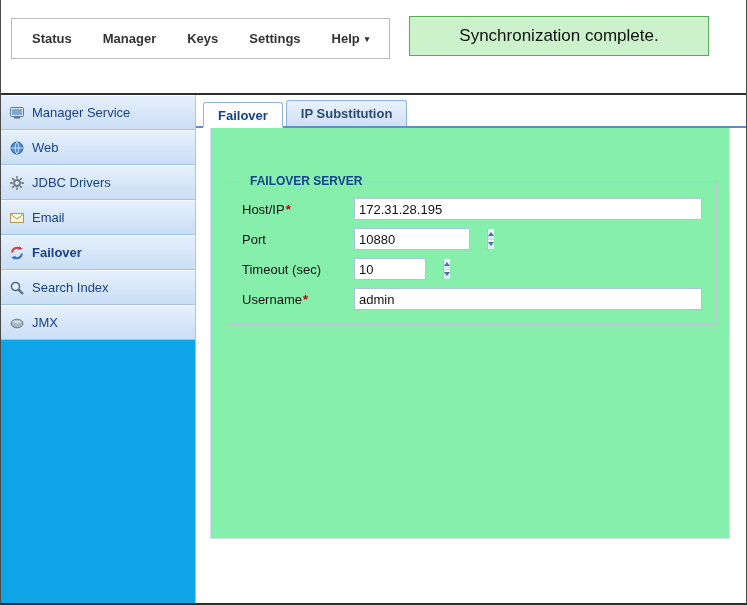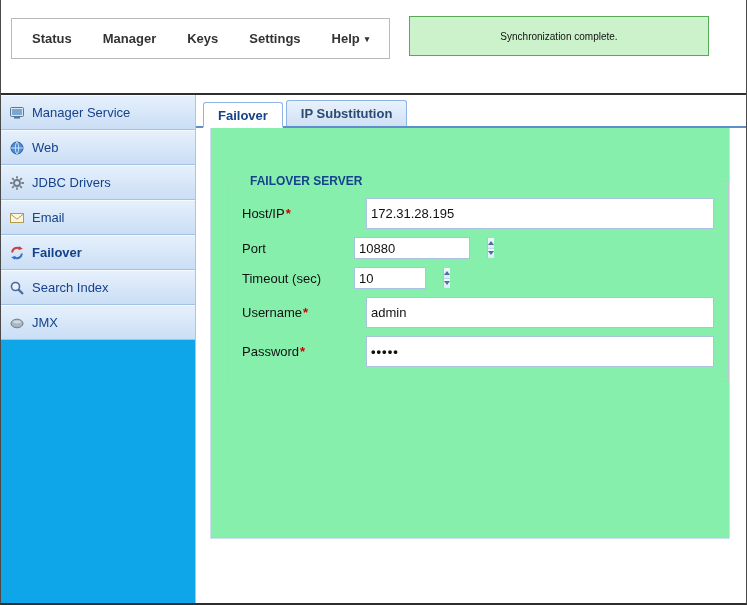--- a/index.html
+++ b/index.html
@@ -9,21 +9,21 @@
           display:flex; flex-direction:column; overflow:hidden; }
 
   
   .header { flex:0 0 95px; position:relative; background:#fff; border-bottom:2px solid #2e2e2e; }
   .menubar { position:absolute; left:10px; top:18px; height:41px; border:1px solid #b9b9b9;
              display:flex; align-items:center; gap:31px; padding:0 20px; background:#fff;font-weight:bold; }
   .menu-item { font-size:13px; color:#333; cursor:default; white-space:nowrap; display:flex; align-items:center; }
   .caret { font-size:9px; margin-left:5px; color:#333; }
   .notify { position:absolute; left:408px; top:16px; width:300px; height:40px;
             background:#ccf2cc; border:1px solid #58a958; display:flex; align-items:center;
-            justify-content:center; font-size:10px; color:#111; }
+            justify-content:center; font-size:17px; color:#111; }
 
   
   .bodyrow { flex:1; display:flex; min-height:0; }
 
   .sidebar { flex:0 0 195px; background:#0ea5e9; border-right:1px solid #aac6e6; }
   .side-item { height:35px; display:flex; align-items:center; padding-left:8px;
                background:linear-gradient(#e6f0fc,#cadef5);
                border-top:1px solid #f5faff; border-bottom:1px solid #a3c2e3;
                color:#15428b; font-size:13px; cursor:pointer; }
   .side-item.selected { font-weight:bold; }
@@ -44,22 +44,22 @@
            padding:46px 14px 0 16px; }
 
   fieldset.fs { border:1px solid #bfc7d4; border-radius:2px; margin:0; padding:10px 14px 12px 14px; }
   .fs legend { font-size:12px; font-weight:bold; color:#15428b; padding:0 6px; margin-left:2px; }
 
   .frow { display:grid; grid-template-columns:112px 1fr; align-items:center; margin-bottom:8px; }
   .frow:last-child { margin-bottom:2px; }
   .flabel { font-size:13px; color:#111; }
   .req { color:#cc0000; font-weight:bold; margin-left:1px; }
 
-  input.txt { height:31px; border:1px solid #abc3e0; font-family:"Liberation Sans", sans-serif;
-              font-size:13px; padding:0 4px; color:#111; background:#fff; outline:none;margin-left:12px; }
+  input.txt { height:22px; border:1px solid #abc3e0; font-family:"Liberation Sans", sans-serif;
+              font-size:13px; padding:0 4px; color:#111; background:#fff; outline:none; }
   input.wide { width:348px; }
   .pw { letter-spacing:1px; font-weight:bold; }
 
   .spinfield { display:inline-flex; height:22px; border:1px solid #abc3e0; background:#fff;gap:36px; }
   .spinfield input { border:none; height:20px; font-family:"Liberation Sans", sans-serif;
                      font-size:13px; padding:0 4px; color:#111; outline:none; }
   .spinfield input.w-port { width:96px; }
   .spinfield input.w-timeout { width:52px; }
   .spinner { width:17px; display:flex; flex-direction:column; border-left:1px solid #abc3e0; }
   .spin { flex:1; display:flex; align-items:center; justify-content:center;
@@ -230,28 +230,20 @@
 
             <div class="frow">
               <span class="flabel">
                 <span>Username</span><span class="req">*</span>
               </span>
               <span>
                 <input class="txt wide" type="text" value="admin" style="">
               </span>
             </div>
 
-            <div class="frow">
-              <span class="flabel">
-                <span>Password</span><span class="req">*</span>
-              </span>
-              <span>
-                <input class="txt wide pw" type="text" value="•••••" style="">
-              </span>
-            </div>
           </fieldset>
 
 
         </div>
       </div>
     </div>
   </div>
 </div>
 
 </body></html>

